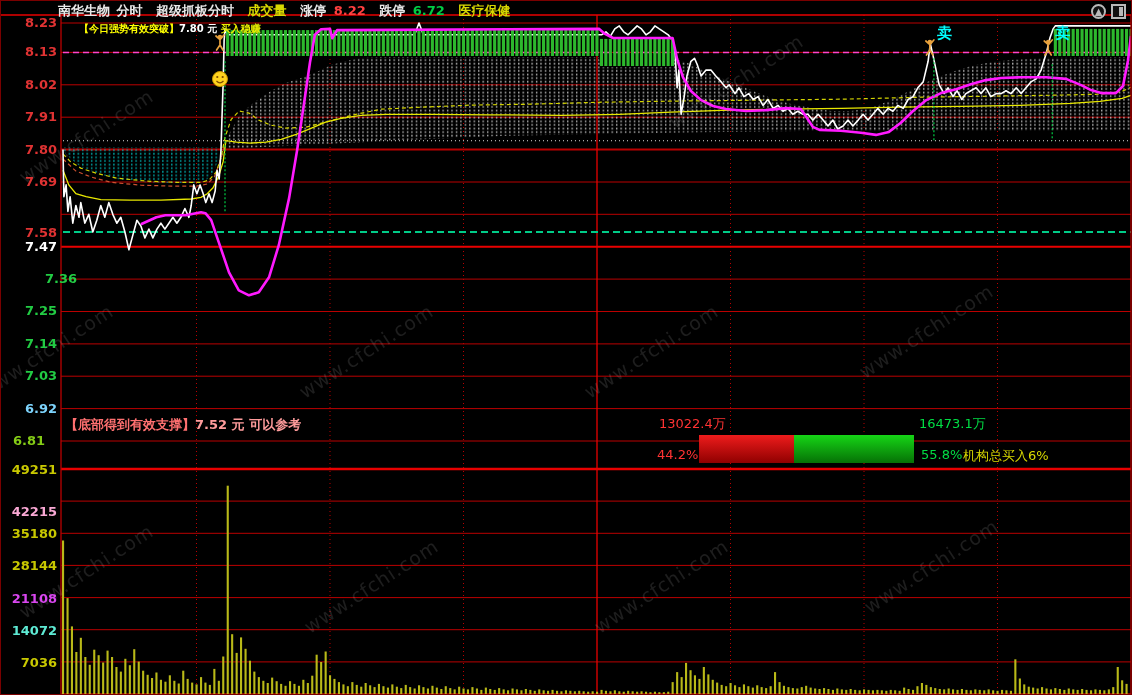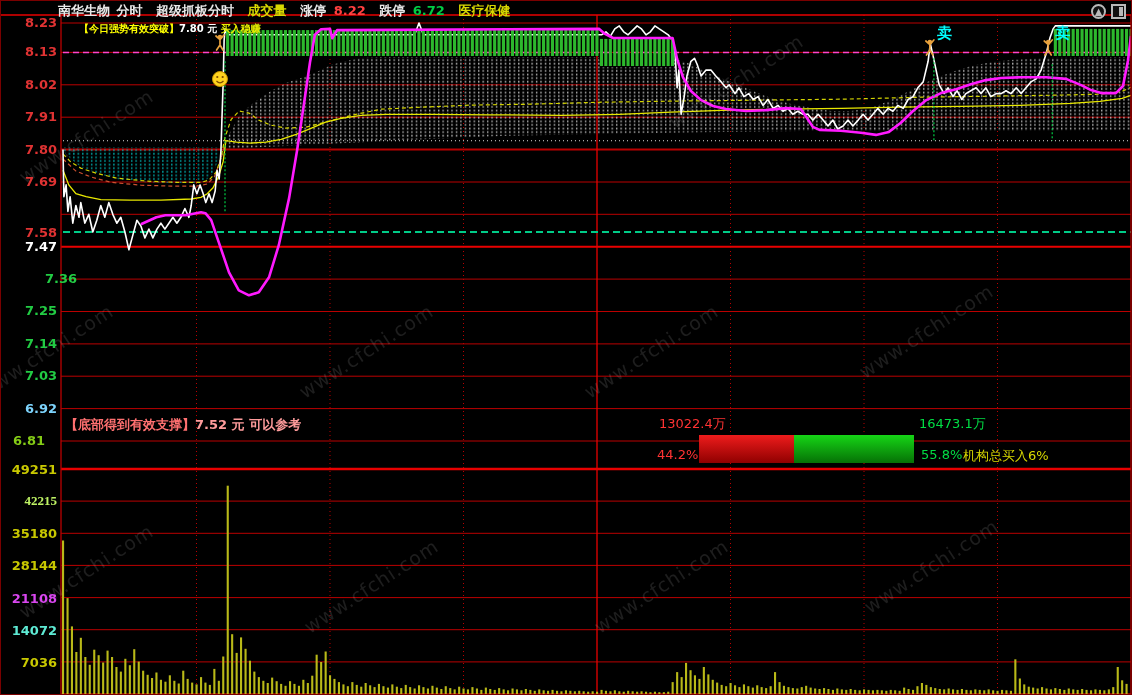--- a/index.html
+++ b/index.html
@@ -506,21 +506,21 @@
       <span style="top: 172.958px; color: rgb(224, 51, 51);">7.69</span>
       <span style="top: 212px; color: rgb(224, 51, 51); margin-top: 12px;">7.58</span>
       <span style="top: 237.718px; color: rgb(255, 255, 255);">7.47</span>
       <span style="top: 270.099px; color: rgb(34, 204, 68); padding-left: 20px;">7.36</span>
       <span style="top: 302.479px; color: rgb(34, 204, 68);">7.25</span>
       <span style="top: 334.859px; color: rgb(34, 204, 68);">7.14</span>
       <span style="top: 367.239px; color: rgb(34, 204, 68);">7.03</span>
       <span style="top: 399.62px; color: #7dd3fc;">6.92</span>
       <span style="top: 432px; color: #84cc16; text-align: center;">6.81</span>
       <span style="top: 461px; color: rgb(200, 200, 0);">49251</span>
-      <span style="top: 492px; color: #bef264; font-family: Liberation Serif, serif;">42215</span>
+      <span style="top: 503px; color: #f9a8d4;">42215</span>
       <span style="top: 525.282px; color: rgb(200, 200, 0);">35180</span>
       <span style="top: 557.426px; color: rgb(200, 200, 0);">28144</span>
       <span style="top: 589.569px; color: #d946ef;">21108</span>
       <span style="top: 621.713px; color: #5eead4;">14072</span>
       <span style="top: 653.856px; color: rgb(200, 200, 0);">7036</span>
     </div>
 
   <div id="anno1">
     <span style="color:#ffff00">【今日强势有效突破】</span><span style="color:#ffffff">7.80 元</span>
     <span style="color:#e8ed00">买入稳赚</span>

